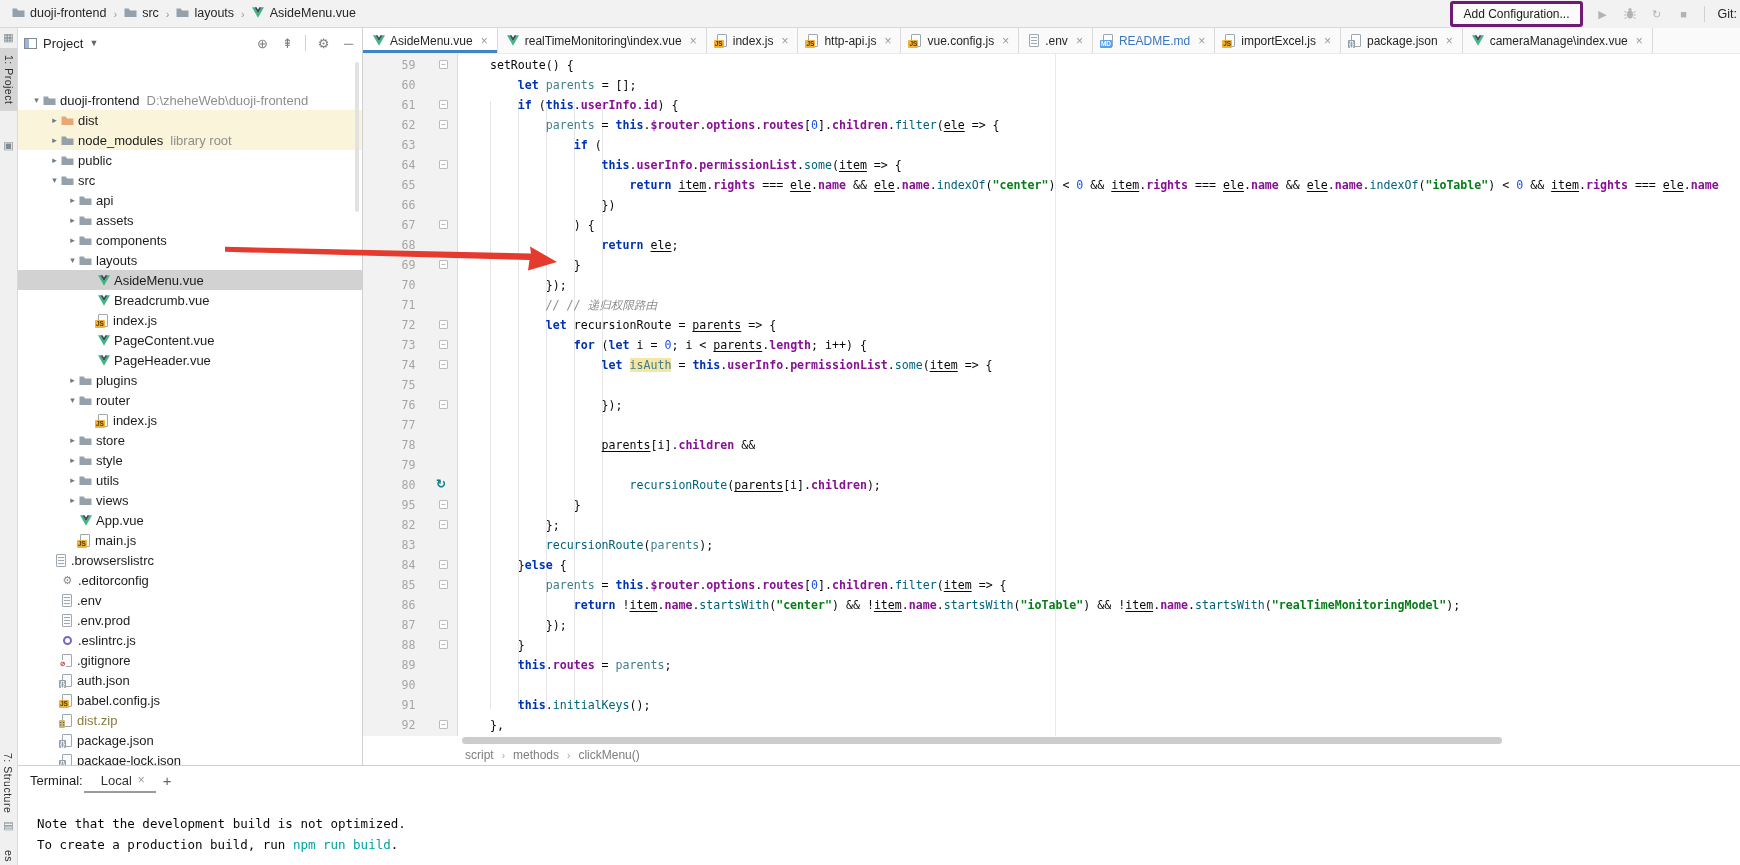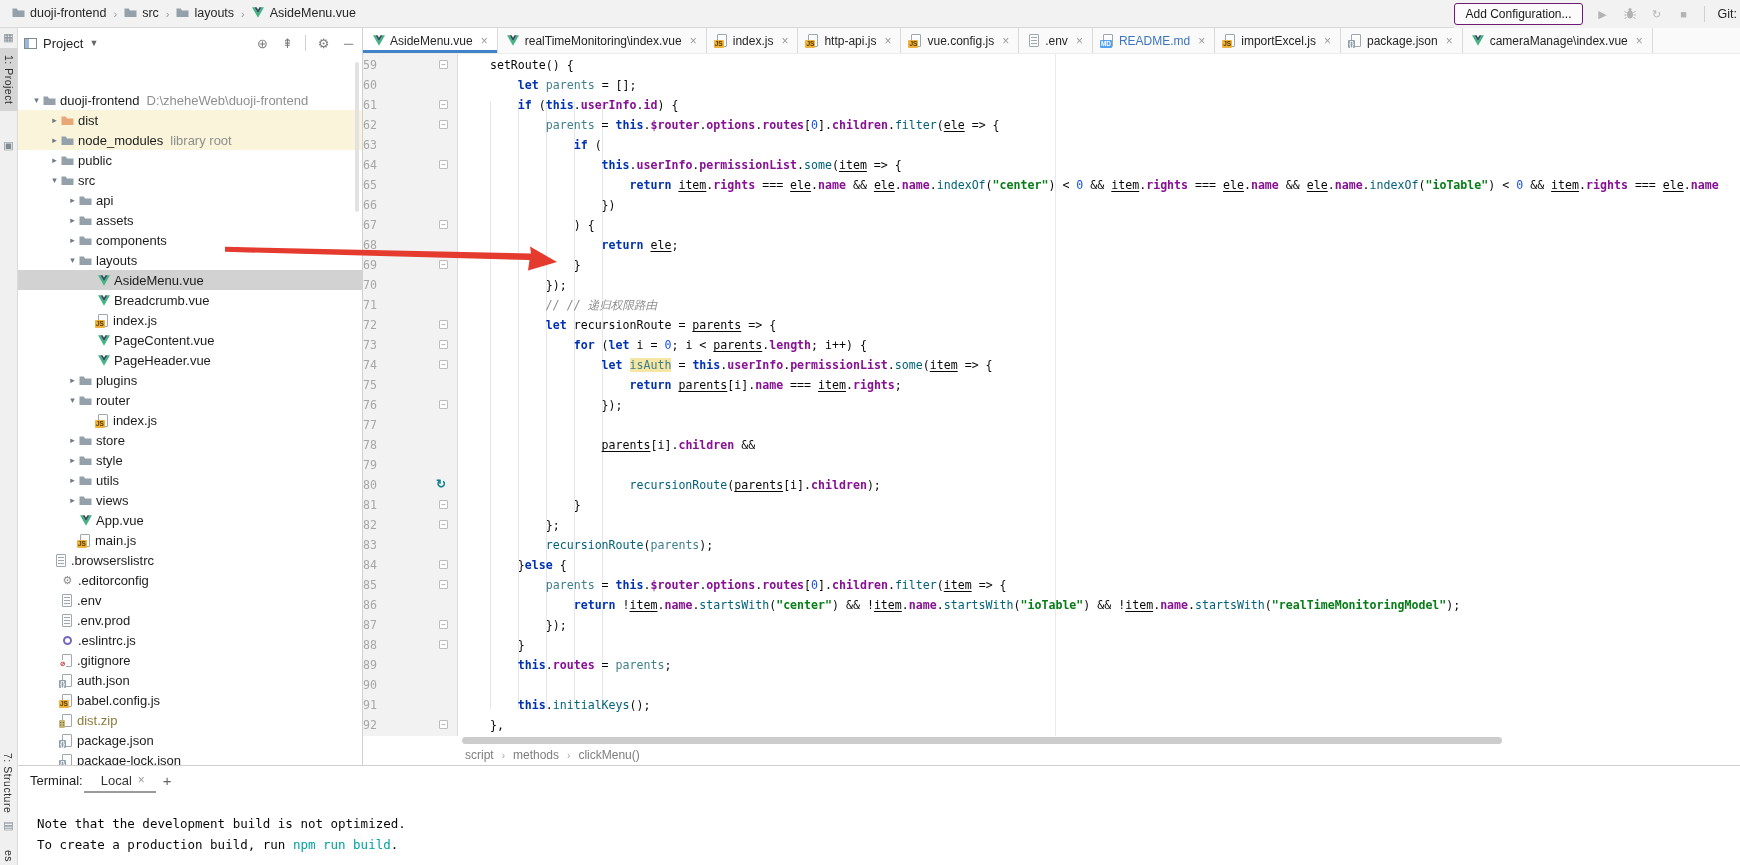--- a/index.html
+++ b/index.html
@@ -6,21 +6,21 @@
   html,body{width:1740px;height:865px;overflow:hidden}
   body{font-family:"Liberation Sans",sans-serif;background:#fff;position:relative;font-size:13px;color:#1c1c1c}
   #app{position:absolute;inset:0;width:1740px;height:865px}
 
   
   #topbar{position:absolute;left:0;top:0;width:1740px;height:28px;background:#f2f2f2;border-bottom:1px solid #d8d8d8;display:flex;align-items:center;padding-left:12px}
   .bc-item{display:inline-flex;align-items:center;gap:5px;font-size:12.5px;color:#262626;white-space:nowrap}
   .bc-sep{color:#9a9a9a;margin:0 7px;font-size:11px}
   .b{font-weight:normal}
   #topbar-right{position:absolute;right:0;top:0;height:28px;display:flex;align-items:center;gap:13px;padding-right:3px;background:#f2f2f2}
-  #addcfg{border:1px solid #701a75;background:#fbfbfb;border-radius:3px;font-size:12px;color:#1a1a1a;padding:3px 10px;white-space:nowrap}
+  #addcfg{border:3px solid #701a75;background:#fbfbfb;border-radius:3px;font-size:12px;color:#1a1a1a;padding:3px 10px;white-space:nowrap}
   .tbic{color:#b3b3b3;font-size:11px;width:14px;text-align:center}
   .tbsep{width:1px;height:16px;background:#d0d0d0}
   #gitlbl{font-size:12.5px;color:#262626;white-space:nowrap}
 
   
   #stripe{position:absolute;left:0;top:28px;width:18px;height:837px;background:#f0f0f0;border-right:1px solid #dadada}
   .vlabel{writing-mode:vertical-rl;font-size:10.5px;color:#2e2e2e;letter-spacing:.5px;white-space:nowrap}
   #stripe-project{position:absolute;top:20px;left:0;width:17px;background:#d5d5d5;padding:7px 2px;display:flex;justify-content:center}
   #stripe-structure{position:absolute;top:725px;left:2px}
   #stripe-es{position:absolute;top:822px;left:3px}
@@ -54,21 +54,21 @@
   
   #editor{position:absolute;left:363px;top:28px;width:1377px;height:738px;background:#fff;overflow:hidden}
   #tabs{height:26px;display:flex;background:#fafafa;border-bottom:1px solid #ececec;overflow:hidden}
   .etab{display:flex;align-items:center;gap:5px;padding:0 9px;border-right:1px solid #d9d9d9;font-size:12px;color:#262626;position:relative;white-space:nowrap;flex:none}
   .etab.active{background:#fff}
   .etab.active::after{content:"";position:absolute;left:0;right:0;bottom:0;height:3px;background:#4083c9}
   .etab .x{color:#9b9b9b;font-size:12px;margin-left:3px}
   #codewrap{position:absolute;left:0;top:26px;width:1377px;height:682px;overflow:hidden}
   #gutter{position:absolute;left:0;top:0;width:95px;height:682px;background:#f2f2f2;border-right:1px solid #dcdcdc}
   .gl{position:absolute;left:0;width:95px;height:20px}
-  .gnum{position:absolute;left:0;top:0;width:67px;text-align:left;color:#a6a6a6;font:11.6px/20px "DejaVu Sans Mono",monospace}
+  .gnum{position:absolute;left:12px;top:0;width:67px;text-align:center;color:#a6a6a6;font:11.6px/20px "DejaVu Sans Mono",monospace}
   .gfold{position:absolute;left:76px;top:5px;width:9px;height:9px;border:1px solid #bcbcbc;background:#fff;color:#8a8a8a;font-size:8px;line-height:7px;text-align:center;border-radius:1px}
   .gicon{position:absolute;left:73px;top:2px;color:#0d808c;font-size:12px;font-weight:bold}
   #code{position:absolute;left:0;top:0;width:1377px;height:682px;font:11.6px/20px "DejaVu Sans Mono",monospace;color:#080808}
   .cl{position:absolute;left:99px;height:20px;white-space:pre}
   .iguide{position:absolute;width:1px;background:#e6e6e6;top:47px;height:608px}
   #marginguide{position:absolute;left:692px;top:0;width:1px;height:682px;background:#e9e9e9}
   .sg-d{color:#080808}
   .sg-k{color:#0033b3;font-weight:600}
   .sg-s{color:#067d17;font-weight:600}
   .sg-n{color:#1750eb}
@@ -646,21 +646,21 @@
             <span class="gnum">78</span>
           </div>
           <div class="gl" style="top:401px">
             <span class="gnum">79</span>
           </div>
           <div class="gl" style="top:421px">
             <span class="gnum">80</span>
             <span class="gicon">↻</span>
           </div>
           <div class="gl" style="top:441px">
-            <span class="gnum">81</span>
+            <span class="gnum">95</span>
             <span class="gfold">−</span>
           </div>
           <div class="gl" style="top:461px">
             <span class="gnum">82</span>
             <span class="gfold">−</span>
           </div>
           <div class="gl" style="top:481px">
             <span class="gnum">83</span>
           </div>
           <div class="gl" style="top:501px">
@@ -711,21 +711,20 @@
           <div class="cl" style="top:121px"><span class="sg-d">                        </span><span class="sg-k">return</span><span class="sg-d"> </span><span class="sg-p">item</span><span class="sg-d">.</span><span class="sg-f">rights</span><span class="sg-d"> === </span><span class="sg-p">ele</span><span class="sg-d">.</span><span class="sg-f">name</span><span class="sg-d"> &amp;&amp; </span><span class="sg-p">ele</span><span class="sg-d">.</span><span class="sg-f">name</span><span class="sg-d">.</span><span class="sg-c">indexOf</span><span class="sg-d">(</span><span class="sg-s">"center"</span><span class="sg-d">) &lt; </span><span class="sg-n">0</span><span class="sg-d"> &amp;&amp; </span><span class="sg-p">item</span><span class="sg-d">.</span><span class="sg-f">rights</span><span class="sg-d"> === </span><span class="sg-p">ele</span><span class="sg-d">.</span><span class="sg-f">name</span><span class="sg-d"> &amp;&amp; </span><span class="sg-p">ele</span><span class="sg-d">.</span><span class="sg-f">name</span><span class="sg-d">.</span><span class="sg-c">indexOf</span><span class="sg-d">(</span><span class="sg-s">"ioTable"</span><span class="sg-d">) &lt; </span><span class="sg-n">0</span><span class="sg-d"> &amp;&amp; </span><span class="sg-p">item</span><span class="sg-d">.</span><span class="sg-f">rights</span><span class="sg-d"> === </span><span class="sg-p">ele</span><span class="sg-d">.</span><span class="sg-f">name</span></div>
           <div class="cl" style="top:141px"><span class="sg-d">                    })</span></div>
           <div class="cl" style="top:161px"><span class="sg-d">                ) {</span></div>
           <div class="cl" style="top:181px"><span class="sg-d">                    </span><span class="sg-k">return</span><span class="sg-d"> </span><span class="sg-p">ele</span><span class="sg-d">;</span></div>
           <div class="cl" style="top:201px"><span class="sg-d">                }</span></div>
           <div class="cl" style="top:221px"><span class="sg-d">            });</span></div>
           <div class="cl" style="top:241px"><span class="sg-m">            // // 递归权限路由</span></div>
           <div class="cl" style="top:261px"><span class="sg-d">            </span><span class="sg-k">let</span><span class="sg-d"> recursionRoute = </span><span class="sg-p">parents</span><span class="sg-d"> =&gt; {</span></div>
           <div class="cl" style="top:281px"><span class="sg-d">                </span><span class="sg-k">for</span><span class="sg-d"> (</span><span class="sg-k">let</span><span class="sg-d"> i = </span><span class="sg-n">0</span><span class="sg-d">; i &lt; </span><span class="sg-p">parents</span><span class="sg-d">.</span><span class="sg-f">length</span><span class="sg-d">; i++) {</span></div>
           <div class="cl" style="top:301px"><span class="sg-d">                    </span><span class="sg-k">let</span><span class="sg-d"> </span><span class="sg-h">isAuth</span><span class="sg-d"> = </span><span class="sg-k">this</span><span class="sg-d">.</span><span class="sg-f">userInfo</span><span class="sg-d">.</span><span class="sg-f">permissionList</span><span class="sg-d">.</span><span class="sg-c">some</span><span class="sg-d">(</span><span class="sg-p">item</span><span class="sg-d"> =&gt; {</span></div>
-          <div class="cl" style="top:321px"><span class="sg-d">                        </span><span class="sg-k">return</span><span class="sg-d"> </span><span class="sg-p">parents</span><span class="sg-d">[i].</span><span class="sg-f">name</span><span class="sg-d"> === </span><span class="sg-p">item</span><span class="sg-d">.</span><span class="sg-f">rights</span><span class="sg-d">;</span></div>
           <div class="cl" style="top:341px"><span class="sg-d">                    });</span></div>
           <div class="cl" style="top:381px"><span class="sg-d">                    </span><span class="sg-p">parents</span><span class="sg-d">[i].</span><span class="sg-f">children</span><span class="sg-d"> &amp;&amp;</span></div>
           <div class="cl" style="top:421px"><span class="sg-d">                        </span><span class="sg-c">recursionRoute</span><span class="sg-d">(</span><span class="sg-p">parents</span><span class="sg-d">[i].</span><span class="sg-f">children</span><span class="sg-d">);</span></div>
           <div class="cl" style="top:441px"><span class="sg-d">                }</span></div>
           <div class="cl" style="top:461px"><span class="sg-d">            };</span></div>
           <div class="cl" style="top:481px"><span class="sg-d">            </span><span class="sg-c">recursionRoute</span><span class="sg-d">(</span><span class="sg-l">parents</span><span class="sg-d">);</span></div>
           <div class="cl" style="top:501px"><span class="sg-d">        }</span><span class="sg-k">else</span><span class="sg-d"> {</span></div>
           <div class="cl" style="top:521px"><span class="sg-d">            </span><span class="sg-l">parents</span><span class="sg-d"> = </span><span class="sg-k">this</span><span class="sg-d">.</span><span class="sg-f">$router</span><span class="sg-d">.</span><span class="sg-f">options</span><span class="sg-d">.</span><span class="sg-f">routes</span><span class="sg-d">[</span><span class="sg-n">0</span><span class="sg-d">].</span><span class="sg-f">children</span><span class="sg-d">.</span><span class="sg-c">filter</span><span class="sg-d">(</span><span class="sg-p">item</span><span class="sg-d"> =&gt; {</span></div>
           <div class="cl" style="top:541px"><span class="sg-d">                </span><span class="sg-k">return</span><span class="sg-d"> !</span><span class="sg-p">item</span><span class="sg-d">.</span><span class="sg-f">name</span><span class="sg-d">.</span><span class="sg-c">startsWith</span><span class="sg-d">(</span><span class="sg-s">"center"</span><span class="sg-d">) &amp;&amp; !</span><span class="sg-p">item</span><span class="sg-d">.</span><span class="sg-f">name</span><span class="sg-d">.</span><span class="sg-c">startsWith</span><span class="sg-d">(</span><span class="sg-s">"ioTable"</span><span class="sg-d">) &amp;&amp; !</span><span class="sg-p">item</span><span class="sg-d">.</span><span class="sg-f">name</span><span class="sg-d">.</span><span class="sg-c">startsWith</span><span class="sg-d">(</span><span class="sg-s">"realTimeMonitoringModel"</span><span class="sg-d">);</span></div>
           <div class="cl" style="top:561px"><span class="sg-d">            });</span></div>

